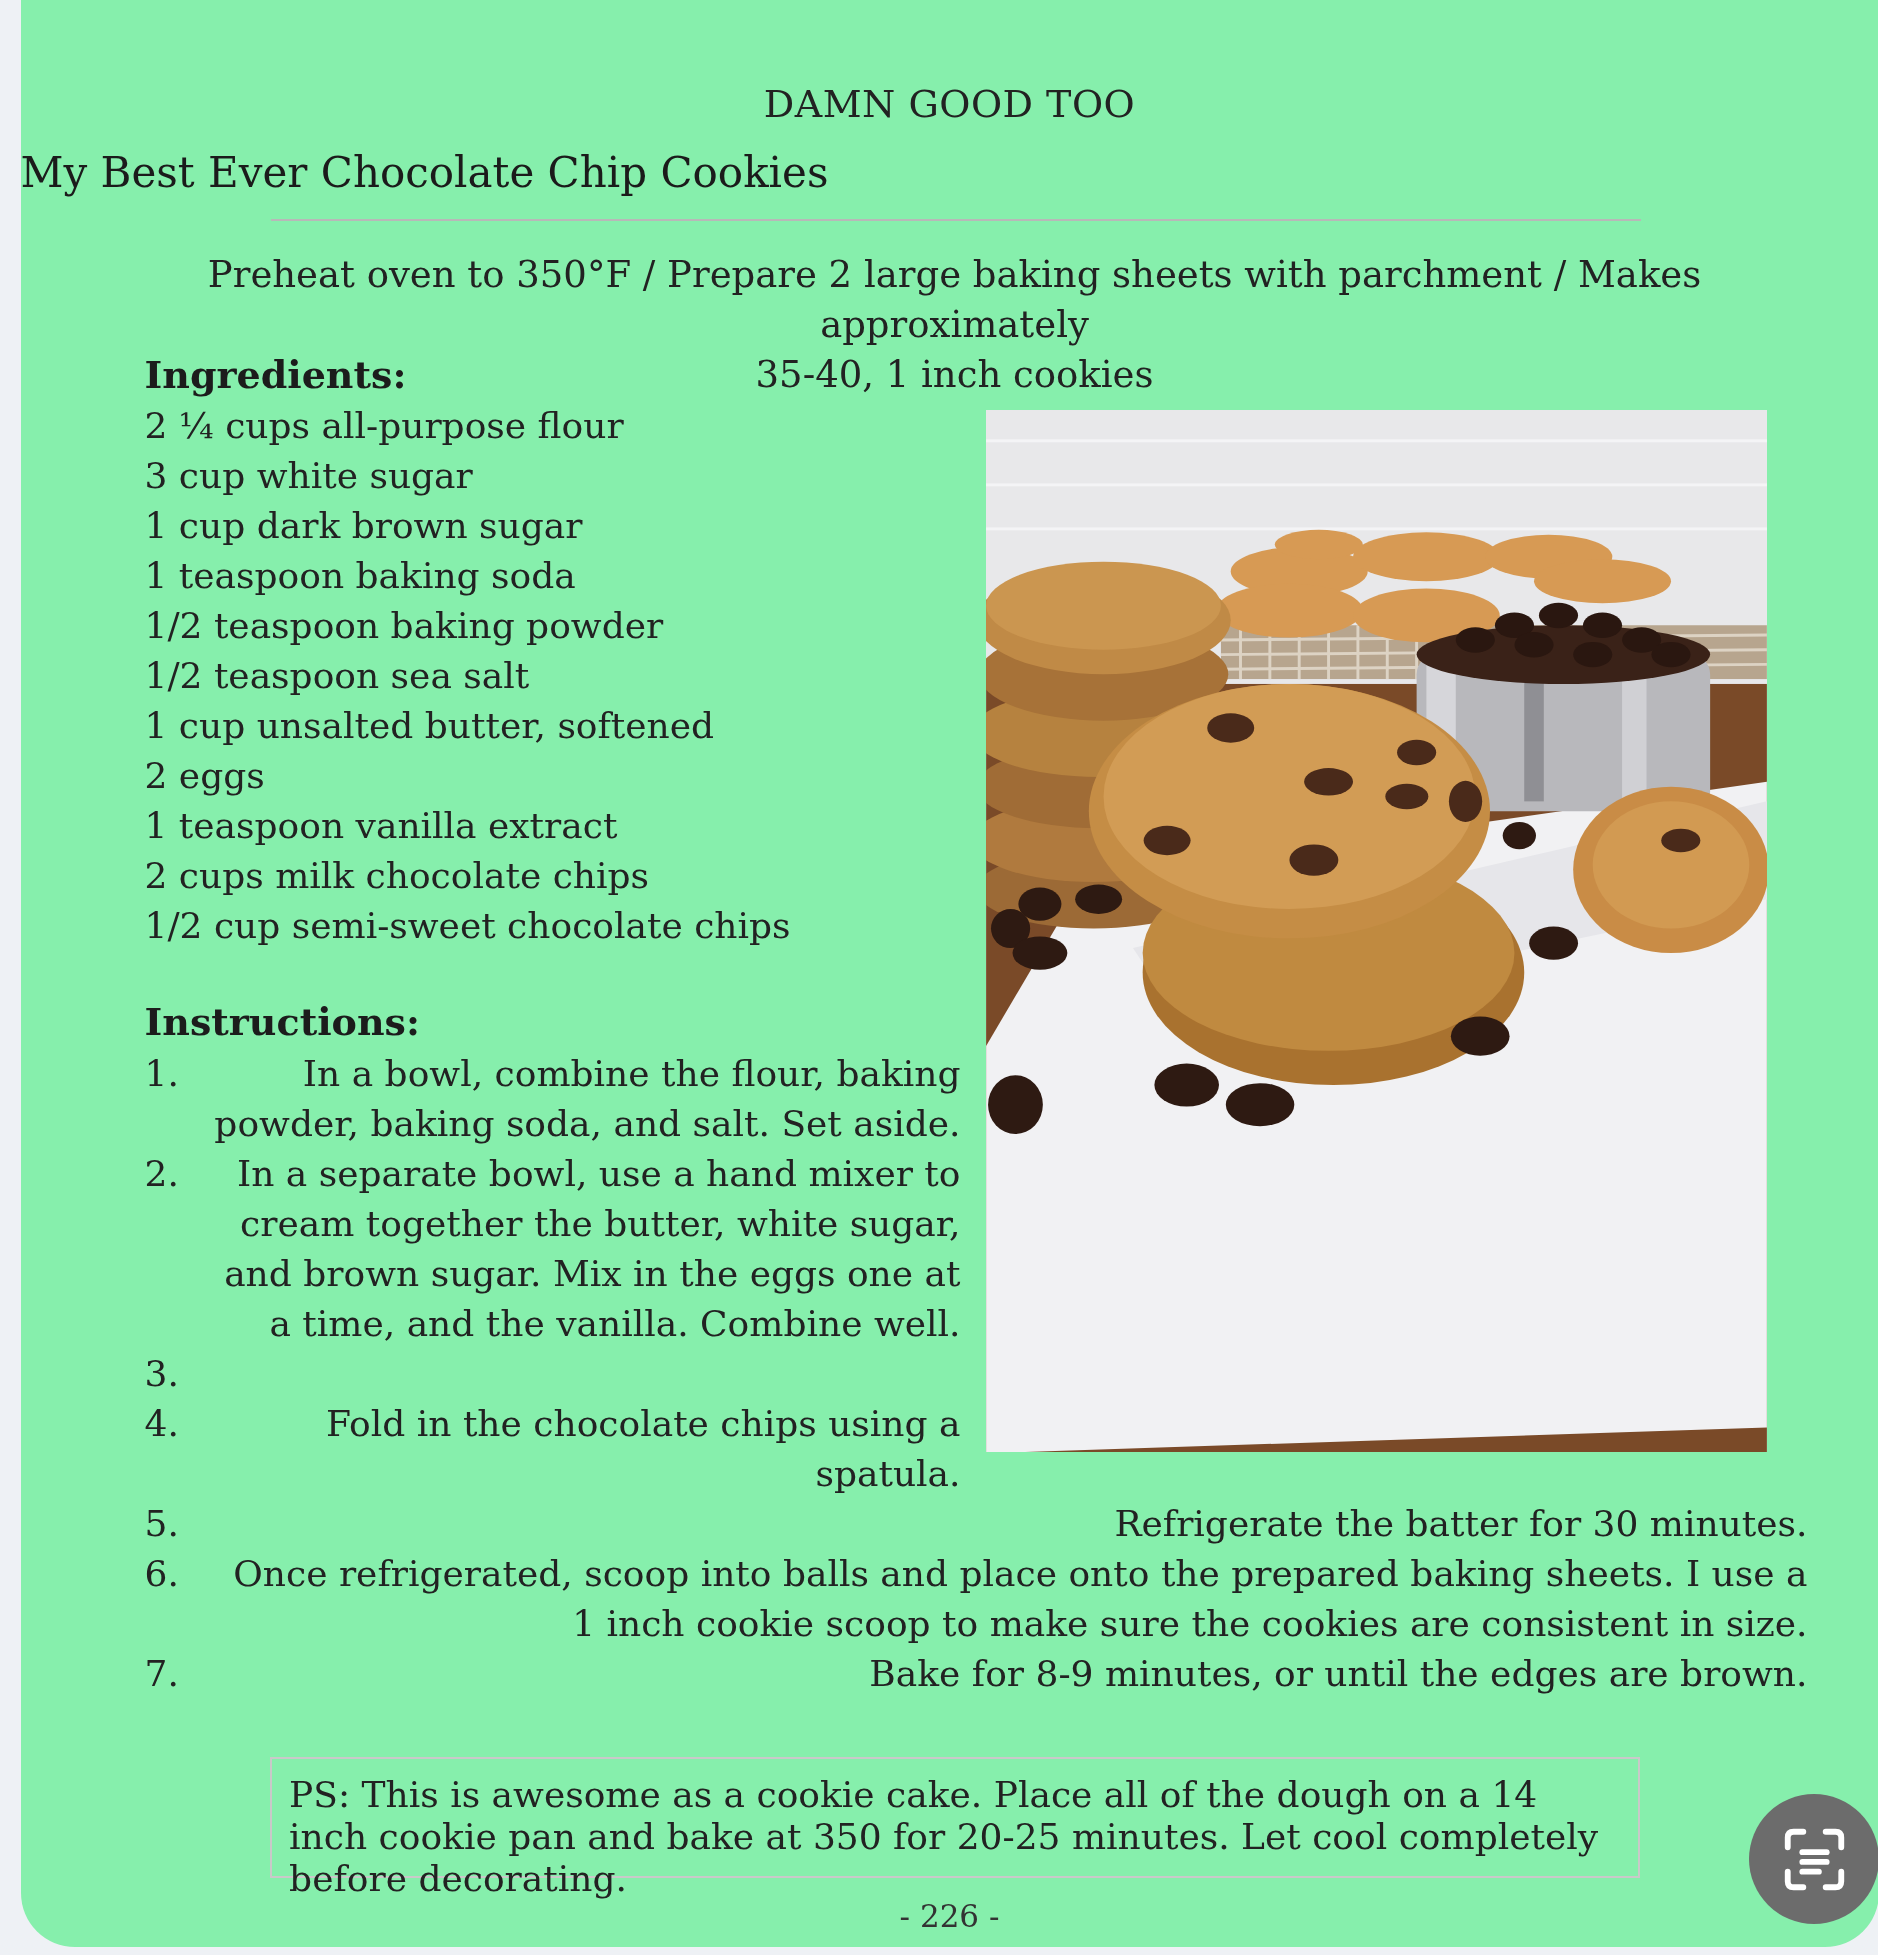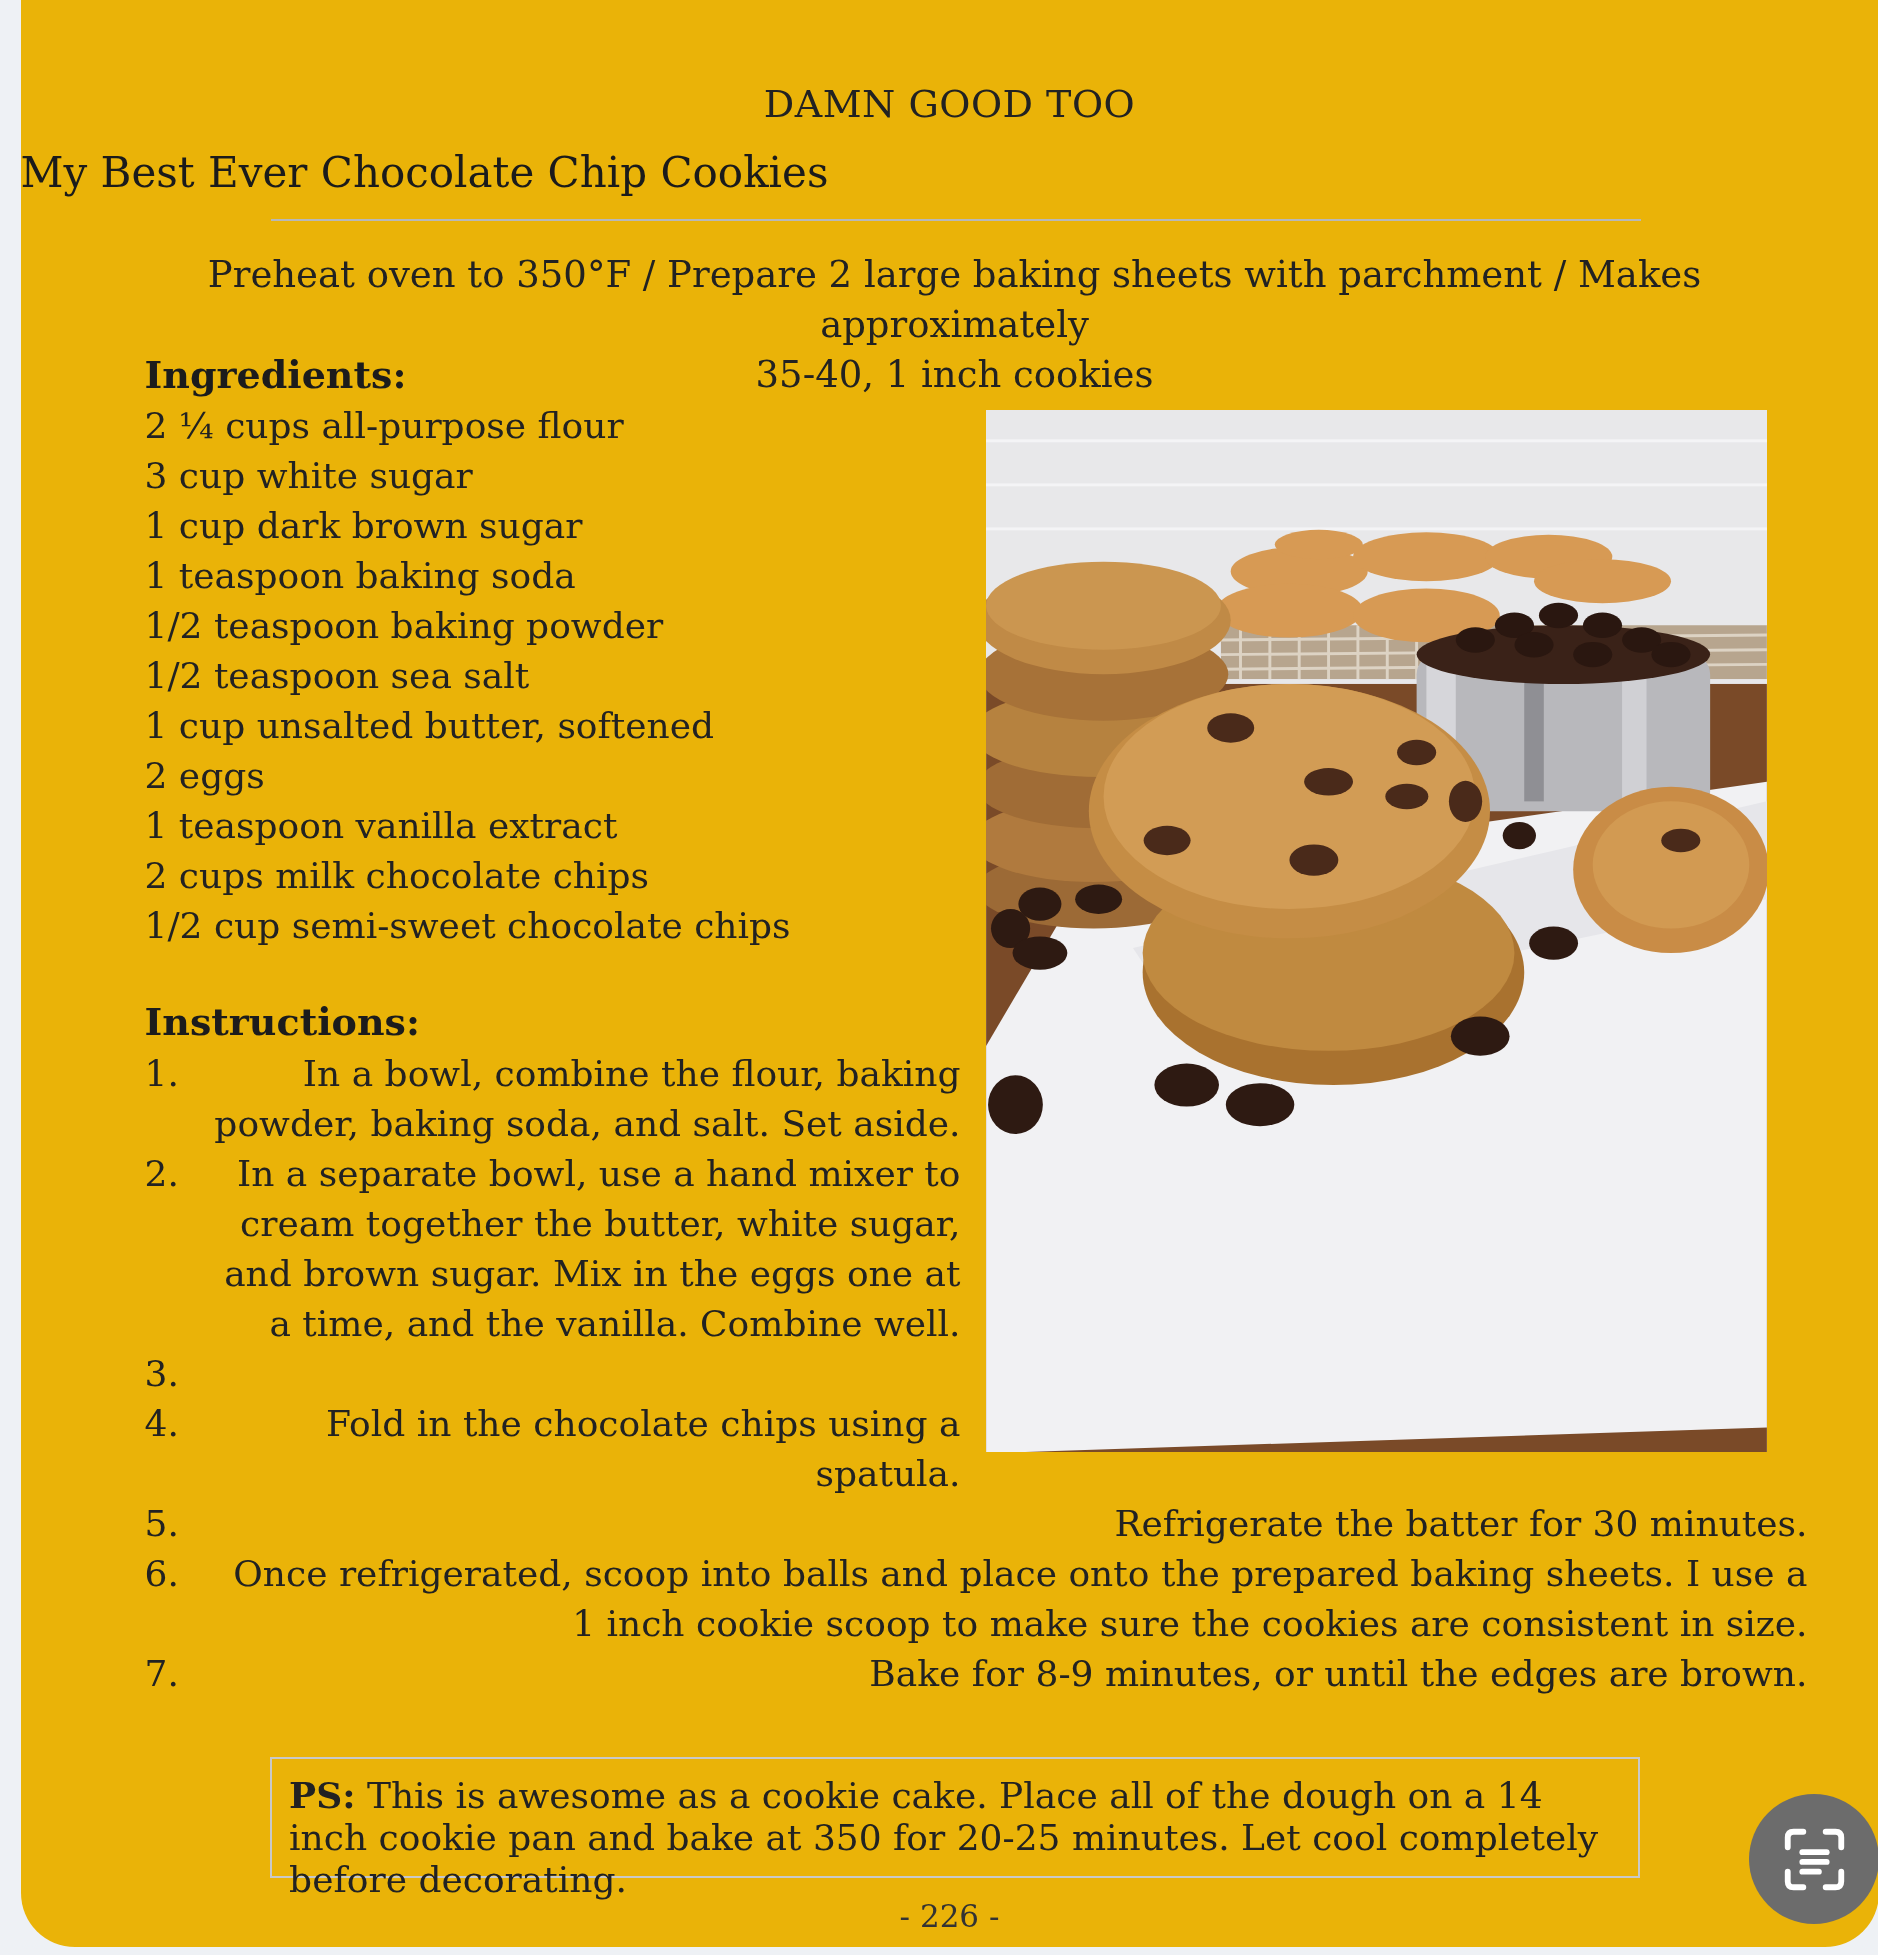--- a/index.html
+++ b/index.html
@@ -9,21 +9,21 @@
       height: 1955px;
       background: #eef1f5;
       overflow: hidden;
     }
     .page {
       position: absolute;
       left: 20.5px;
       top: 0;
       width: 1858px;
       height: 1947px;
-      background: #eab308;
+      background: #86efac;
       border-bottom-left-radius: 54px;
       border-bottom-right-radius: 54px;
       font-family: "DejaVu Serif", "Liberation Serif", serif;
       color: #1e1e1e;
     }
     .brand {
       position: absolute;
       left: 0; right: 0;
       top: 82px;
       text-align: center;
@@ -116,21 +116,21 @@
       top: 1757px;
       width: 1370px;
       height: 121px;
       border: 2.4px solid #c9c9c9;
       box-sizing: border-box;
       padding: 14.7px 17.6px;
       font-size: 36px;
       line-height: 42px;
       color: #222;
     }
-    .ps-label { font-weight: bold; text-align: right; }
+    .ps-label { font-weight: normal; text-align: right; }
     .page-number {
       position: absolute;
       left: 0; right: 0;
       top: 1898px;
       text-align: center;
       font-size: 31px;
       color: #333;
     }
     .scan-button {
       position: absolute;

